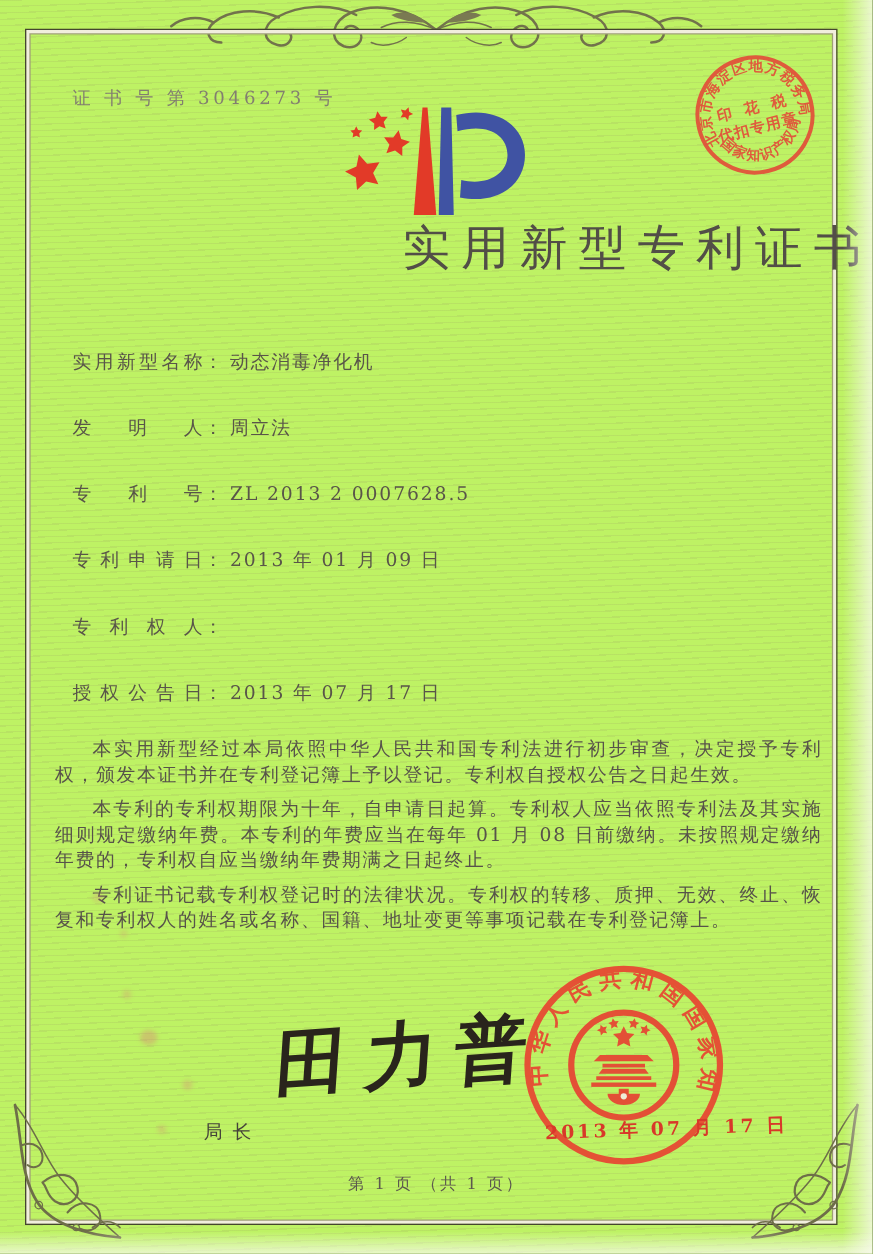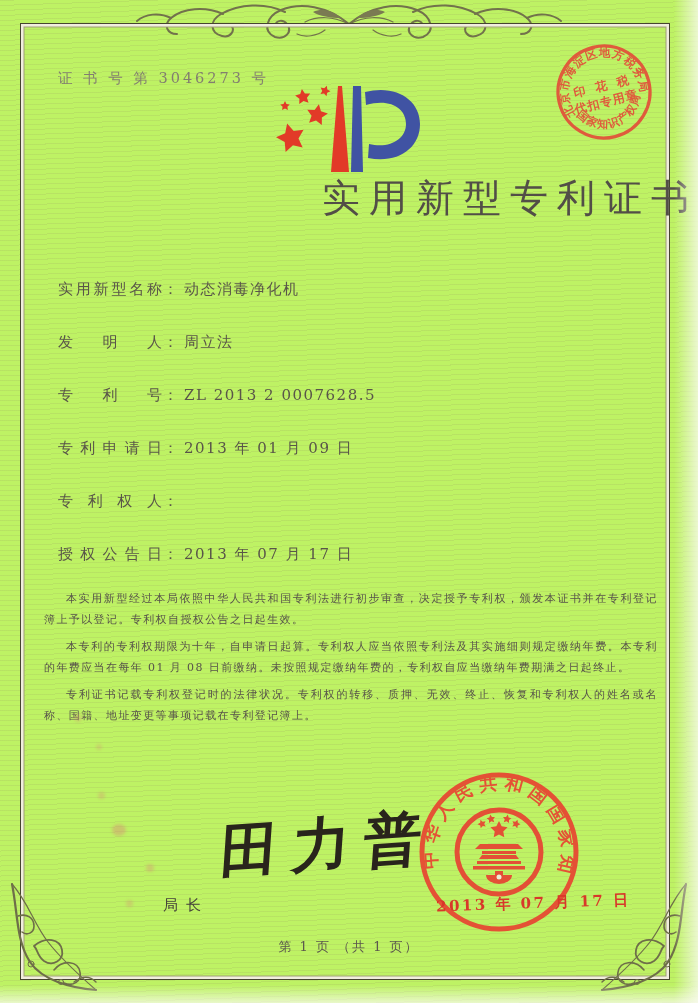--- a/index.html
+++ b/index.html
@@ -36,21 +36,21 @@
     position:absolute; left:0; right:0; top:173px; text-align:right;
     font-size:38px; font-weight:400; color:#524e47; letter-spacing:9px; text-indent:9px;
   }
   .fields { position:absolute; left:58px; top:281px; display:flex; flex-direction:column; gap:37px;
     font-size:15px; color:#595549; }
   .frow { display:flex; align-items:flex-end; line-height:16px; }
   .flabel { display:inline-block; width:104px; text-align:justify; text-align-last:justify; }
   .fcolon { margin-left:1px; }
   .fvalue { margin-left:6px; letter-spacing:1.5px; }
   .paras { position:absolute; left:44px; right:40px; top:589px; color:#57534a; }
-  .paras p { margin:0 0 7px 0; font-size:11px; line-height:20.5px;
+  .paras p { margin:0 0 7px 0; font-size:15px; line-height:20.5px;
     text-indent:2em; text-align:justify; letter-spacing:1.4px; }
   .sig-role { position:absolute; left:163px; top:858px; font-size:15px;
     letter-spacing:8px; color:#45423a;margin-top:38px; }
   .sig-name { position:absolute; left:220px; top:806px; font-size:58px; font-weight:700;
     color:#29241c; letter-spacing:14px; transform:rotate(-4deg) skewX(-8deg);
     font-family:"DejaVu Sans","Liberation Sans",sans-serif; }
   .stamp-tax { position:absolute; left:552px; top:40px; width:104px; height:104px;
     transform:rotate(-14deg); opacity:0.93; }
   .stamp-office { position:absolute; left:417px; top:770px; width:164px; height:164px; opacity:0.95; }
   .stamp-date { position:absolute; left:436px; top:894px; font-size:15px; font-weight:700;

